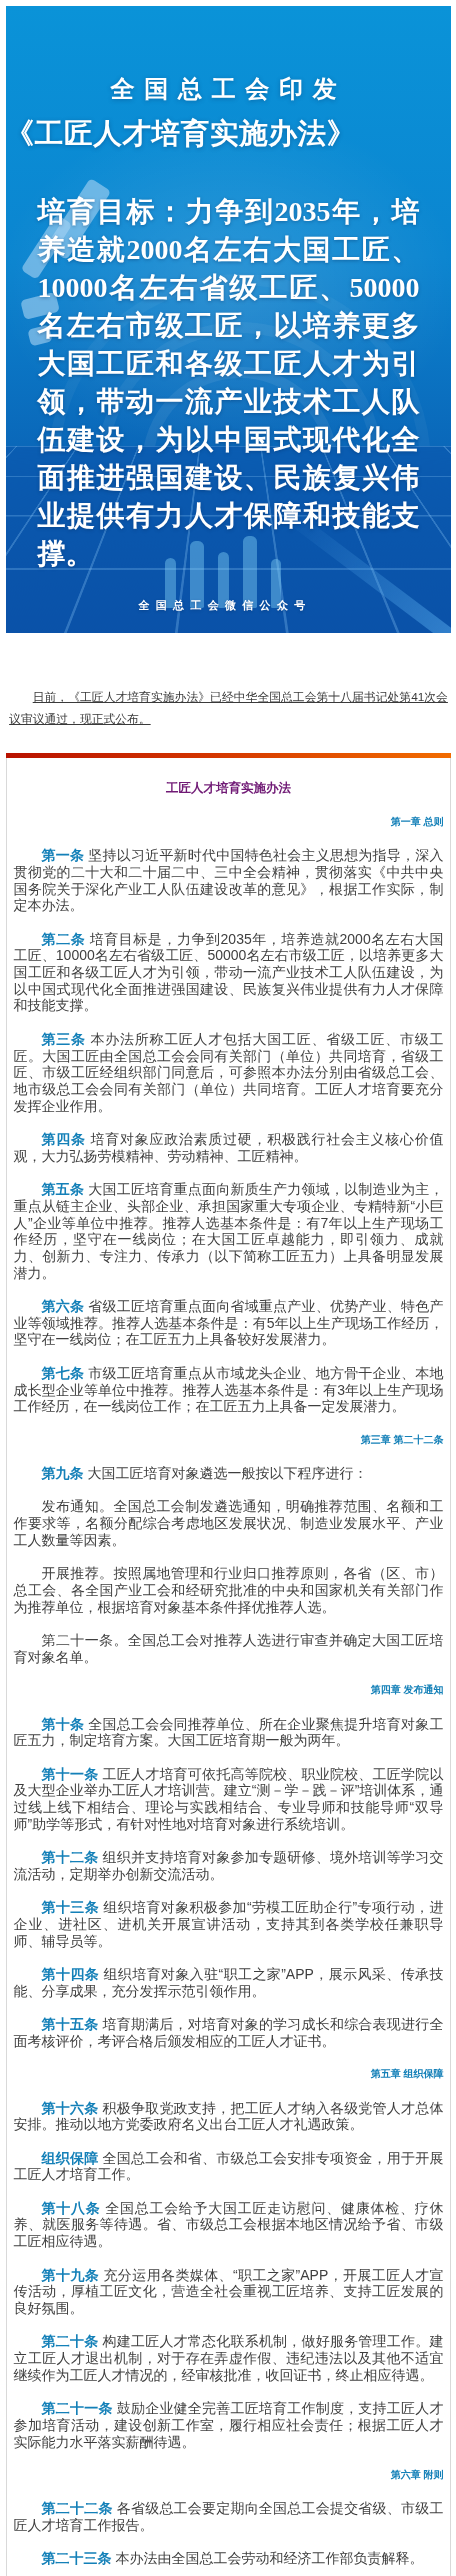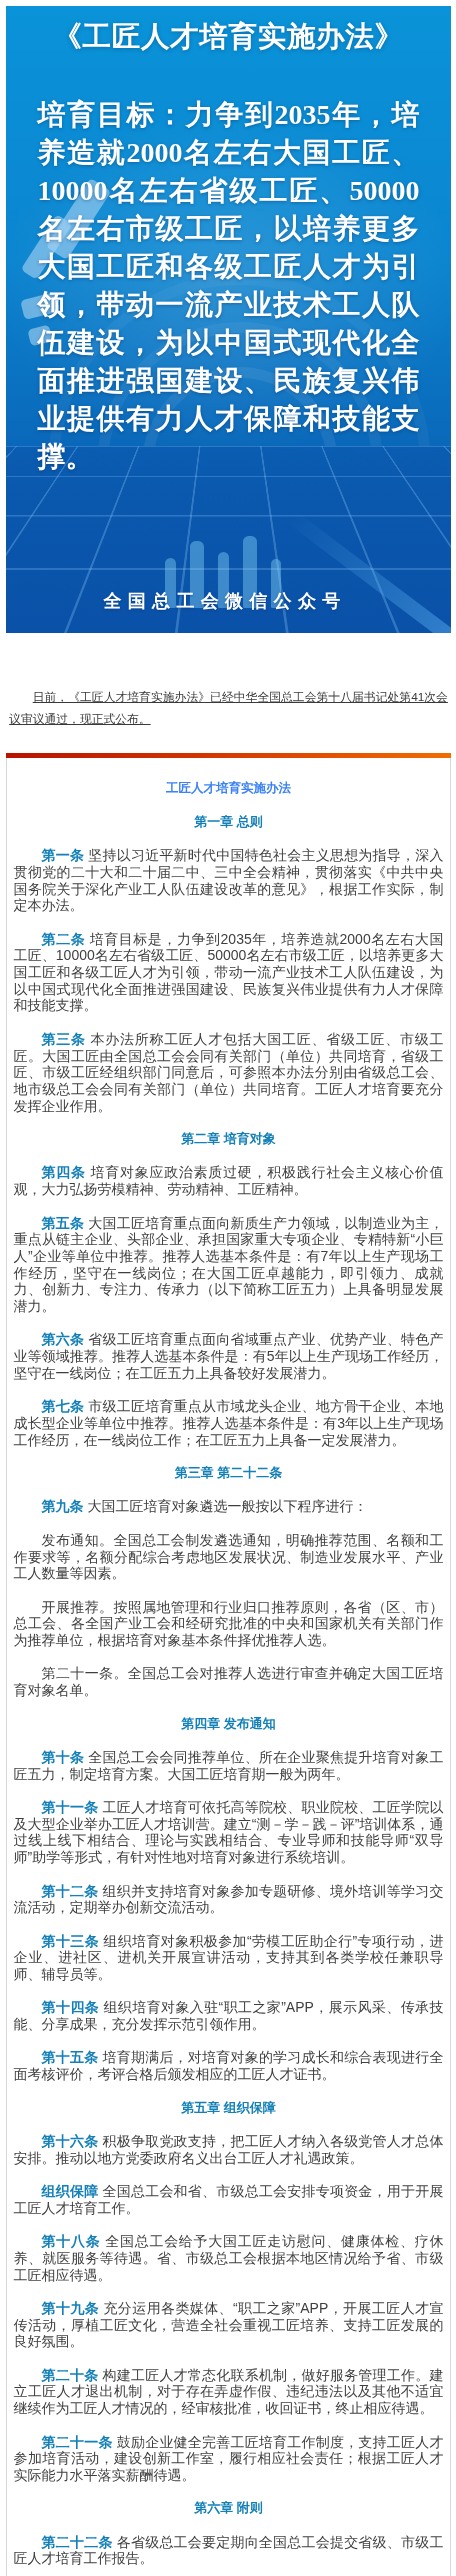--- a/index.html
+++ b/index.html
@@ -55,37 +55,37 @@
 
   .b-title1{
     position:relative;z-index:3;
     margin-top:69px;text-align:center;
     font-family:"Liberation Serif", serif;font-weight:700;
     font-size:24px;line-height:28px;letter-spacing:9.7px;
     text-shadow:0 1.4px 4.2px rgba(0,40,90,.35);
   }
   .b-title2{
     position:relative;z-index:3;
-    margin-top:14px;text-align:center;
+    margin-top:14px;text-align:left;
     font-family:"Liberation Serif", serif;font-weight:700;
     font-size:28.5px;line-height:33px;letter-spacing:0.7px;
     text-shadow:0 1.4px 4.2px rgba(0,40,90,.35);
   }
   .b-goal{
     position:relative;z-index:3;
     margin:43px 0 0 0;padding:0 32px;
     font-family:"Liberation Serif", serif;font-weight:700;
     font-size:28px;line-height:38px;text-align:justify;
     text-shadow:0 1.4px 3.5px rgba(0,40,90,.4);
   }
   .b-source{
     position:absolute;z-index:3;left:0;right:7px;bottom:19.5px;
     text-align:center;
     font-family:"Liberation Serif", serif;font-weight:700;
-    font-size:18px;letter-spacing:6.3px;
+    font-size:11px;letter-spacing:6.3px;
     text-shadow:0 1.4px 2.8px rgba(0,40,90,.4);
   }
 
   
   .intro{
     margin:53px 0 23.6px 0;
     padding:0 3.5px;
     font-size:11.8px;line-height:22px;color:#3a3a3a;
     text-indent:2em;text-align:justify;text-decoration:underline;
   }
@@ -93,26 +93,26 @@
     height:4.9px;
     background:linear-gradient(90deg,#b81200 0%,#d33500 45%,#f26c00 100%);
   }
   .docbox{
     border:0.7px solid #d9d9d9;border-top:none;
     box-shadow:0 4.9px 0 rgba(0,0,0,.045);
     padding:19.5px 7px 28px 7px;
     background:#ffffff;
   }
   .doc-title{
-    color:#3b82f6;font-weight:700;font-size:12.5px;line-height:16.7px;
+    color:#701a75;font-weight:700;font-size:12.5px;line-height:16.7px;
     text-align:center;margin:2.8px 0 16.7px 0;
   }
   .chapter{
-    color:#1480b8;font-weight:700;font-size:13px;line-height:16.7px;
-    text-align:center;margin:16.7px 0;
+    color:#1480b8;font-weight:700;font-size:10px;line-height:16.7px;
+    text-align:right;margin:16.7px 0;
   }
   .art{
     font-size:14px;line-height:16.7px;color:#3f3f3f;
     text-align:justify;text-indent:2em;margin:16.7px 0;
   }
   .artno{color:#1480b8;font-weight:700;}
   .docbox .art:last-child{margin-bottom:0;margin-left:48px;}
 
   .footer-source{
     margin:12.5px 0 7px 0;padding:0 3.5px;
@@ -136,37 +136,37 @@
       <span style="width:14px;height:67px"></span>
       <span style="width:11px;height:56px"></span>
       <span style="width:14px;height:72px"></span>
       <span style="width:10.4px;height:49px"></span>
     </div>
     <div class="brush s1"></div>
     <div class="brush s2"></div>
     <div class="brush s3"></div>
     <div class="brush s4"></div>
 
+    <div class="b-title1">全国总工会印发</div>
     <div class="b-title2">《工匠人才培育实施办法》</div>
     <div class="b-goal">培育目标：力争到2035年，培养造就2000名左右大国工匠、10000名左右省级工匠、50000名左右市级工匠，以培养更多大国工匠和各级工匠人才为引领，带动一流产业技术工人队伍建设，为以中国式现代化全面推进强国建设、民族复兴伟业提供有力人才保障和技能支撑。</div>
     <div class="b-source">全国总工会微信公众号</div>
   </div>
 
   <p class="intro">日前，《工匠人才培育实施办法》已经中华全国总工会第十八届书记处第41次会议审议通过，现正式公布。</p>
 
   <div class="redbar"></div>
 
   <div class="docbox">
     <div class="doc-title">工匠人才培育实施办法</div>
     <div id="doc-body">
         <div class="chapter">第一章 总则</div>
         <p class="art"><span class="artno">第一条</span> 坚持以习近平新时代中国特色社会主义思想为指导，深入贯彻党的二十大和二十届二中、三中全会精神，贯彻落实《中共中央 国务院关于深化产业工人队伍建设改革的意见》，根据工作实际，制定本办法。</p>
         <p class="art"><span class="artno">第二条</span> 培育目标是，力争到2035年，培养造就2000名左右大国工匠、10000名左右省级工匠、50000名左右市级工匠，以培养更多大国工匠和各级工匠人才为引领，带动一流产业技术工人队伍建设，为以中国式现代化全面推进强国建设、民族复兴伟业提供有力人才保障和技能支撑。</p>
         <p class="art"><span class="artno">第三条</span> 本办法所称工匠人才包括大国工匠、省级工匠、市级工匠。大国工匠由全国总工会会同有关部门（单位）共同培育，省级工匠、市级工匠经组织部门同意后，可参照本办法分别由省级总工会、地市级总工会会同有关部门（单位）共同培育。工匠人才培育要充分发挥企业作用。</p>
-        <div class="chapter">第二章 培育对象</div>
         <p class="art"><span class="artno">第四条</span> 培育对象应政治素质过硬，积极践行社会主义核心价值观，大力弘扬劳模精神、劳动精神、工匠精神。</p>
         <p class="art"><span class="artno">第五条</span> 大国工匠培育重点面向新质生产力领域，以制造业为主，重点从链主企业、头部企业、承担国家重大专项企业、专精特新“小巨人”企业等单位中推荐。推荐人选基本条件是：有7年以上生产现场工作经历，坚守在一线岗位；在大国工匠卓越能力，即引领力、成就力、创新力、专注力、传承力（以下简称工匠五力）上具备明显发展潜力。</p>
         <p class="art"><span class="artno">第六条</span> 省级工匠培育重点面向省域重点产业、优势产业、特色产业等领域推荐。推荐人选基本条件是：有5年以上生产现场工作经历，坚守在一线岗位；在工匠五力上具备较好发展潜力。</p>
         <p class="art"><span class="artno">第七条</span> 市级工匠培育重点从市域龙头企业、地方骨干企业、本地成长型企业等单位中推荐。推荐人选基本条件是：有3年以上生产现场工作经历，在一线岗位工作；在工匠五力上具备一定发展潜力。</p>
         <div class="chapter">第三章 第二十二条</div>
         <p class="art"><span class="artno">第九条</span> 大国工匠培育对象遴选一般按以下程序进行：</p>
         <p class="art">发布通知。全国总工会制发遴选通知，明确推荐范围、名额和工作要求等，名额分配综合考虑地区发展状况、制造业发展水平、产业工人数量等因素。</p>
         <p class="art">开展推荐。按照属地管理和行业归口推荐原则，各省（区、市）总工会、各全国产业工会和经研究批准的中央和国家机关有关部门作为推荐单位，根据培育对象基本条件择优推荐人选。</p>
         <p class="art">第二十一条。全国总工会对推荐人选进行审查并确定大国工匠培育对象名单。</p>
         <div class="chapter">第四章 发布通知</div>

